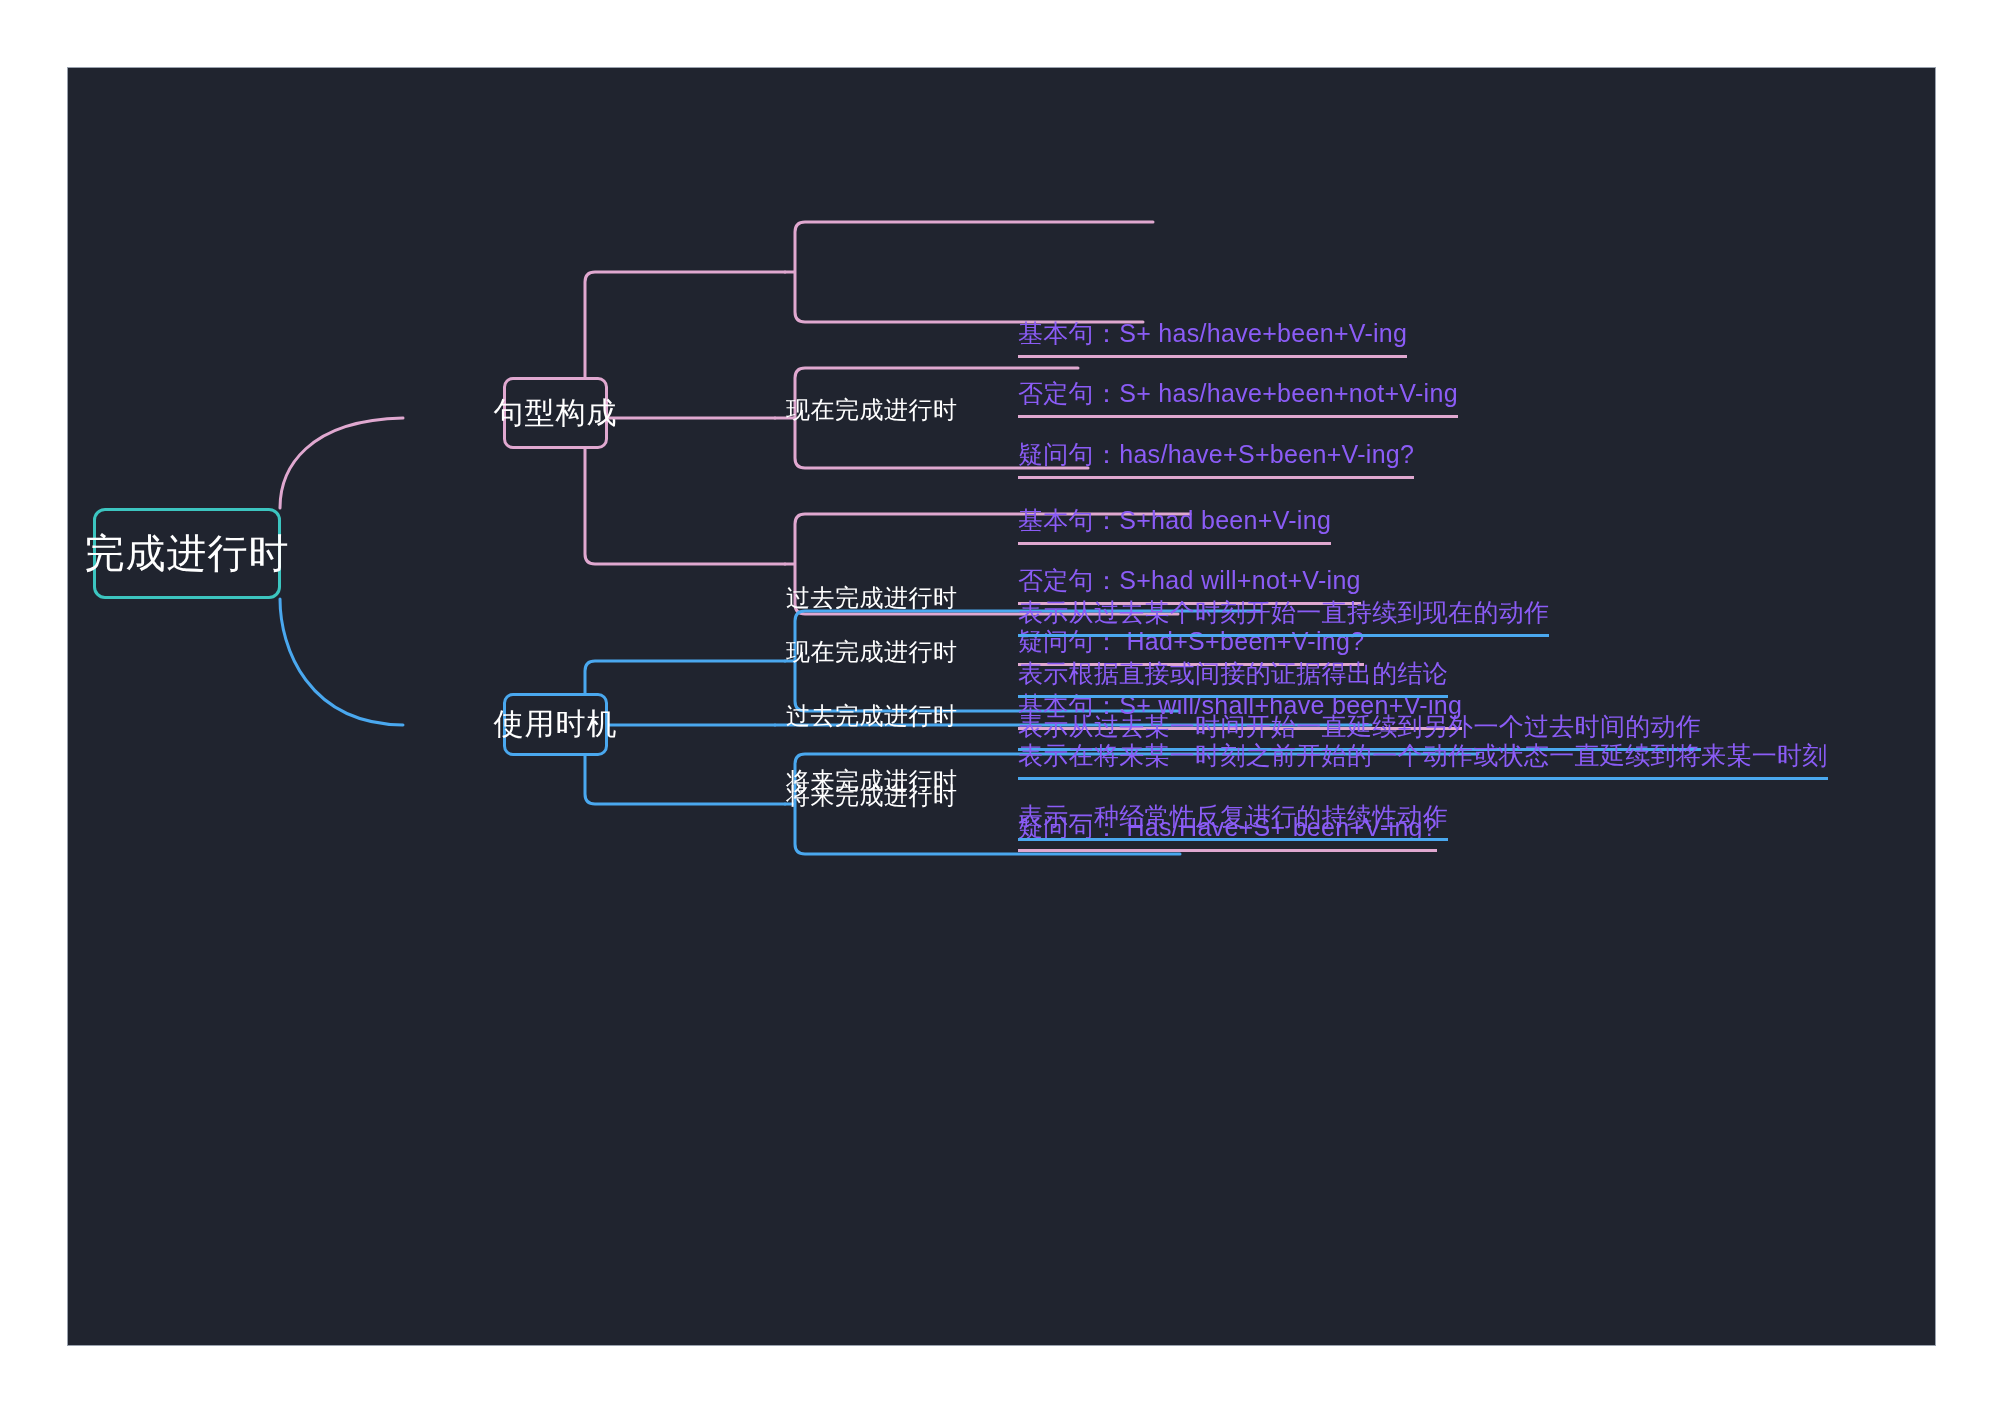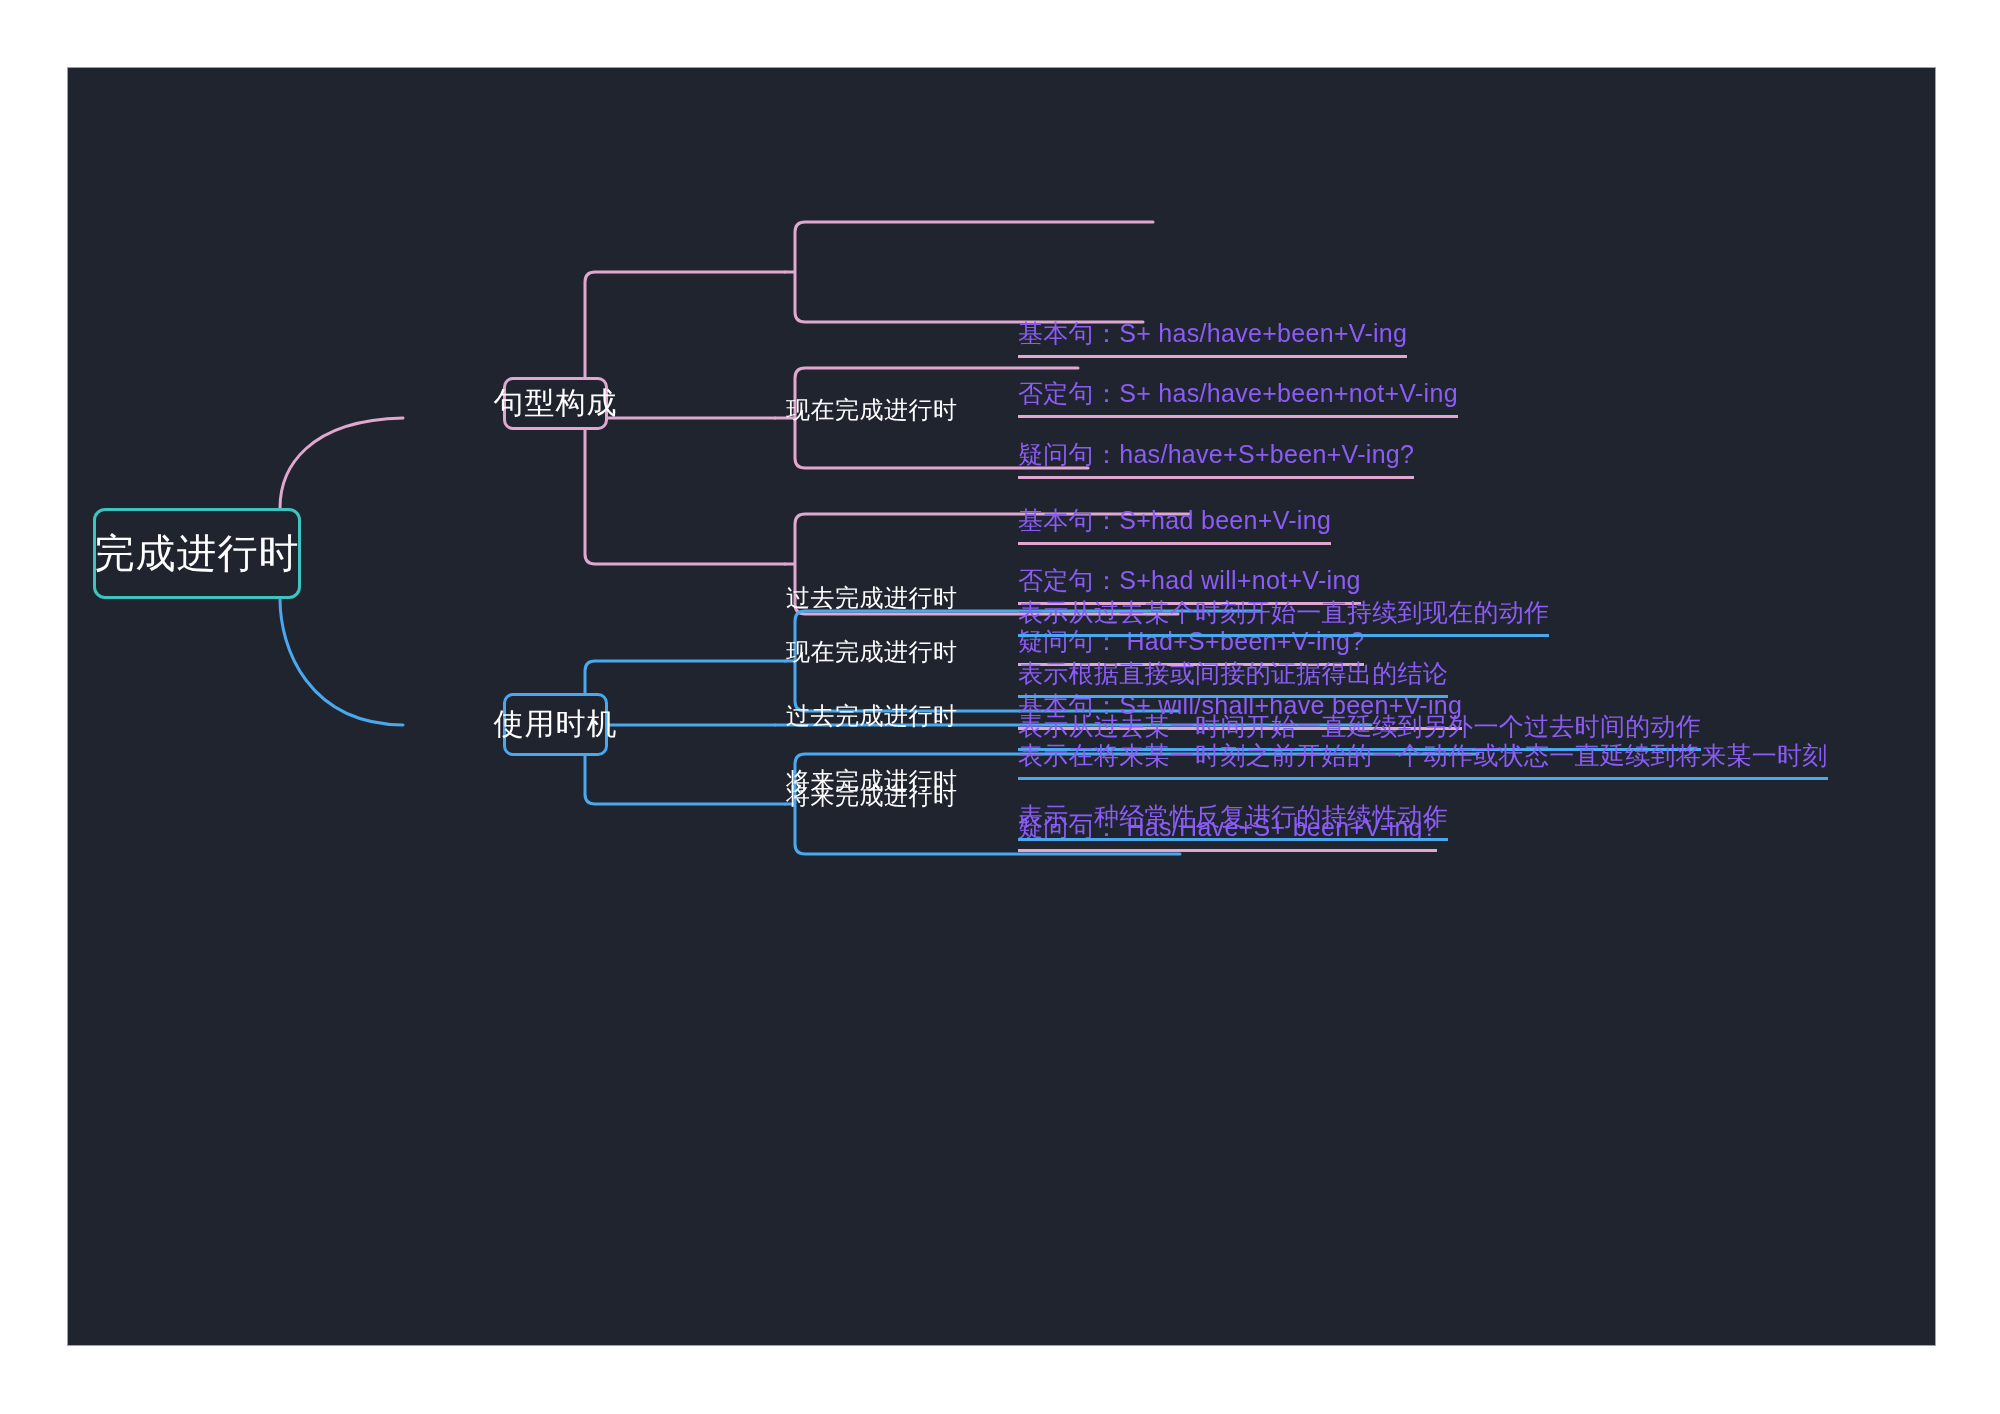--- a/index.html
+++ b/index.html
@@ -105,25 +105,25 @@
                  M 727,593 L 727,633 Q 727,643 737,643 L 1110,643"></path>
 
         <path stroke="#4aa8ef" d="M 707,657 L 1303,657"></path>
 
         <path stroke="#4aa8ef" d="M 717,736 L 727,736
                  M 727,736 L 727,696 Q 727,686 737,686 L 1410,686
                  M 727,736 L 727,776 Q 727,786 737,786 L 1112,786"></path>
       </g>
     </svg>
 
-    <div class="box root" style="left:25px;top:440px;width:208px;height:91px;">
+    <div class="box root" style="left:25px;top:440px;width:188px;height:91px;">
       <span>完成进行时</span>
     </div>
 
-    <div class="box branch-pink" style="left:435px;top:309px;width:105px;height:53px;">
+    <div class="box branch-pink" style="left:435px;top:309px;width:105px;height:72px;">
       <span>句型构成</span>
     </div>
 
     <div class="mid" style="left:718px;top:330px;">现在完成进行时</div>
     <div class="mid" style="left:718px;top:518px;">过去完成进行时</div>
     <div class="mid" style="left:718px;top:701px;">将来完成进行时</div>
 
     <div class="leaf pink" style="left:950px;top:253px;">基本句：S+ has/have+been+V-ing</div>
     <div class="leaf pink" style="left:950px;top:313px;">否定句：S+ has/have+been+not+V-ing</div>
     <div class="leaf pink" style="left:950px;top:374px;">疑问句：has/have+S+been+V-ing?</div>

